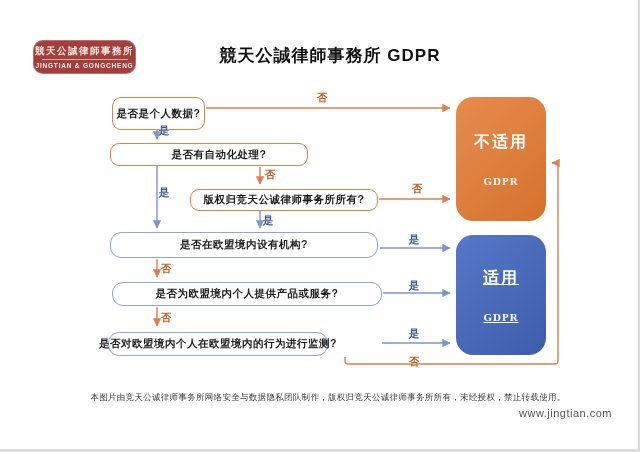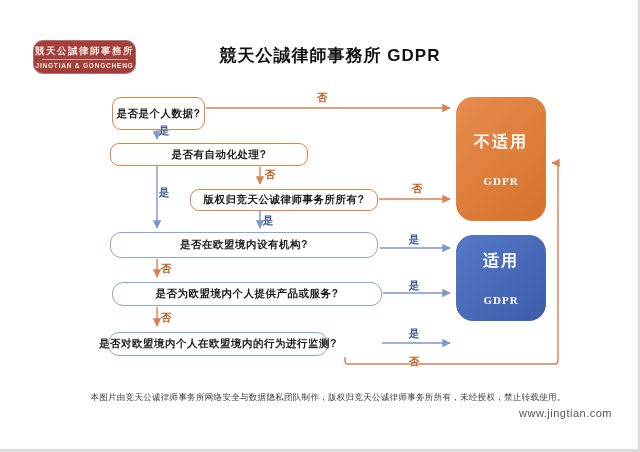--- a/index.html
+++ b/index.html
@@ -30,21 +30,21 @@
   .q4{left:110px;top:232px;width:268px;height:26px;}
   .q5{left:112px;top:282px;width:270px;height:24px;}
   .q6{left:108px;top:332px;width:220px;height:24px;}
   
   .outcome{position:absolute;width:90px;border-radius:17px;color:#ffffff;
     display:flex;flex-direction:column;align-items:center;justify-content:center;gap:22px;
     text-align:center;font-weight:bold;}
   .outcome .l1{font-size:16px;letter-spacing:2px;}
   .outcome .l2{font-size:11px;letter-spacing:1px;font-family:"Liberation Serif","DejaVu Serif",serif;}
   .na{left:456px;top:97px;height:124px;background:linear-gradient(135deg,#e68c4e 0%,#d5722c 100%);}
-  .app{left:456px;top:235px;height:86px;background:linear-gradient(135deg,#5578c8 0%,#3d5dab 100%);}
+  .app{left:456px;top:235px;height:120px;background:linear-gradient(135deg,#5578c8 0%,#3d5dab 100%);text-decoration:underline;}
   
   .connectors{position:absolute;left:0;top:0;width:640px;height:452px;pointer-events:none;}
   
   .lbl{position:absolute;width:14px;text-align:center;font-size:10.5px;font-weight:bold;
     text-shadow:0 0 2px #fff;}
   .lbl.yes{color:#3c5a8c;}
   .lbl.no{color:#c05d21;}
   .el1{left:157px;top:124px;} .el2{left:315px;top:91px;}  .el3{left:157px;top:186px;}
   .el4{left:263px;top:168px;} .el5{left:261px;top:214px;} .el6{left:410px;top:182px;}
   .el7{left:407px;top:233px;} .el8{left:159px;top:262px;} .el9{left:407px;top:279px;}

